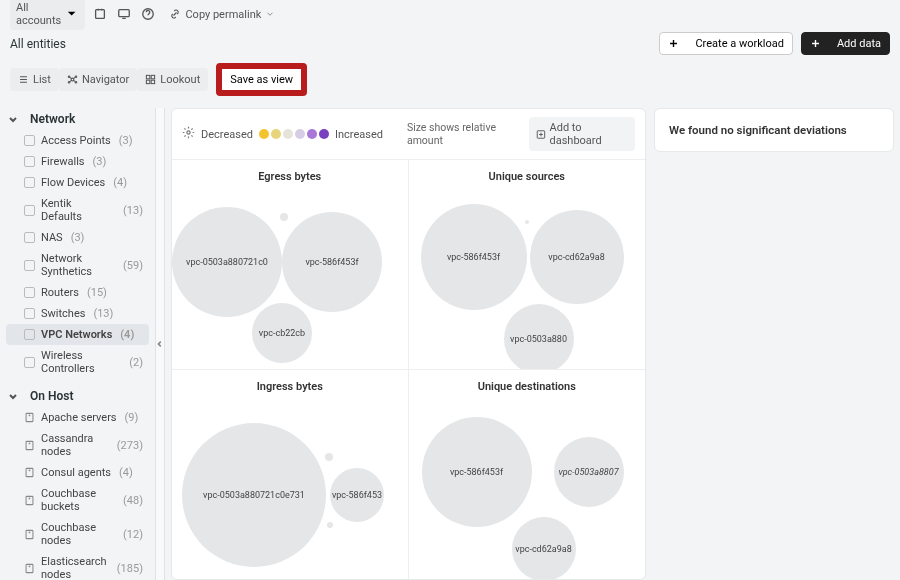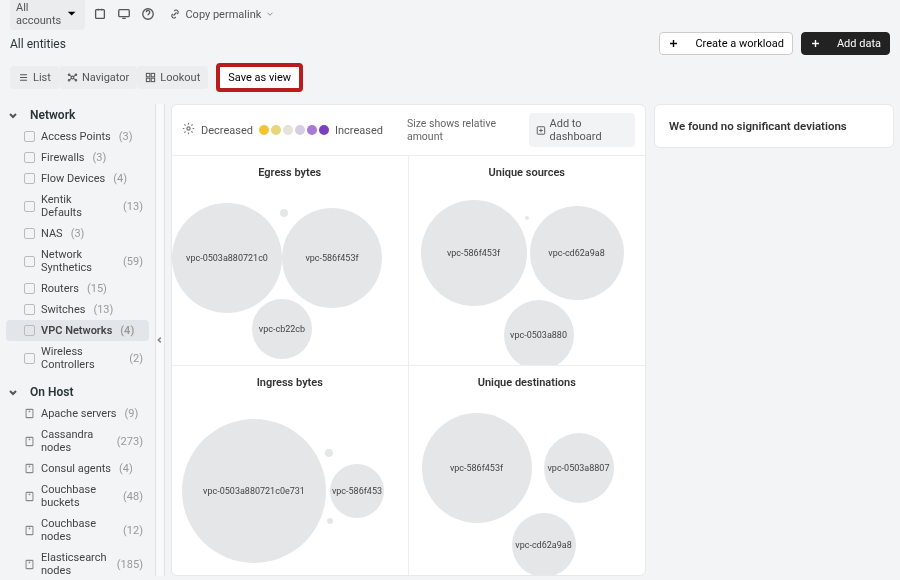--- a/index.html
+++ b/index.html
@@ -17,21 +17,21 @@
 .btn svg{width:11px;height:11px;stroke:currentColor;fill:none;stroke-width:2}
 .filterrow{display:flex;align-items:center;padding:0 10px 8px;gap:8px}
 .filterbar{flex:1;display:flex;align-items:center;gap:6px;background:#fff;border:1px solid #e0e2e4;border-radius:4px;padding:4px 6px;height:29px}
 .chip{display:inline-flex;align-items:center;gap:4px;background:#e8f0fa;color:#3b6fc9;border-radius:3px;padding:2px 6px;font-size:11px}
 .chip.eq{background:transparent;color:#888}
 .chip .x{cursor:pointer;color:#6b8fc9;font-size:10px}
 .filterbar .ph{color:#aaa;font-size:11px}
 .viewbtns{display:flex;}
 .vbtn{display:inline-flex;align-items:center;gap:4px;background:#ebedef;border-radius:4px;padding:5px 8px;font-size:11px;color:#555;cursor:pointer}
 .vbtn svg{width:11px;height:11px;stroke:currentColor;fill:none;stroke-width:1.5}
-.save{border:4px solid #b91c1c;background:#fff;border-radius:4px;padding:4px 8px;font-size:11px;cursor:pointer}
+.save{border:6px solid #b91c1c;background:#fff;border-radius:4px;padding:4px 8px;font-size:11px;cursor:pointer}
 .main{display:flex;height:calc(580px - 100px);padding:0 6px 0 0}
 .sidebar{width:155px;padding:4px 6px;overflow-y:auto}
 .sidebar::-webkit-scrollbar{width:0}
 .sgroup{margin-bottom:6px}
 .sghead{display:flex;align-items:center;gap:12px;font-size:12px;font-weight:600;padding:4px 2px;cursor:pointer}
 .sghead svg{width:10px;height:10px;stroke:#555;fill:none;stroke-width:2}
 .sitem{display:flex;align-items:center;gap:6px;padding:4px 6px 4px 18px;font-size:11px;color:#444;cursor:pointer;border-radius:4px}
 .sitem.sel{background:#e2e6ea;font-weight:600}
 .sitem .cb{width:11px;height:11px;border:1px solid #bbb;border-radius:2px;flex-shrink:0}
 .sitem .hi{width:11px;height:11px;flex-shrink:0;color:#888}
@@ -317,21 +317,21 @@
               <div class="bub" style="width: 144px; height: 144px; left: 10px; top: 26px;">vpc-0503a880721c0e731</div>
               <div class="bub" style="width: 54px; height: 54px; left: 158px; top: 71px;">vpc-586f453</div>
               <div class="bub" style="width: 8px; height: 8px; left: 153px; top: 56px;"></div>
               <div class="bub" style="width: 6px; height: 6px; left: 155px; top: 125px;"></div>
             </div>
           </div>
           <div class="cell">
             <h3>Unique destinations</h3>
             <div class="bubwrap">
               <div class="bub" style="width: 110px; height: 110px; left: 13px; top: 20px;">vpc-586f453f</div>
-              <div class="bub" style="width: 70px; height: 70px; left: 135px; top: 40px;">vpc-0503a8807</div>
+              <div class="bub" style="width: 70px; height: 70px; left: 145px; top: 40px; font-style: italic;">vpc-0503a8807</div>
               <div class="bub" style="width: 64px; height: 64px; left: 103px; top: 120px;">vpc-cd62a9a8</div>
             </div>
           </div>
         </div>
     </div>
     <div class="rightcard">
       <span>We found no significant deviations</span>
     </div>
   </div>
 </div>

